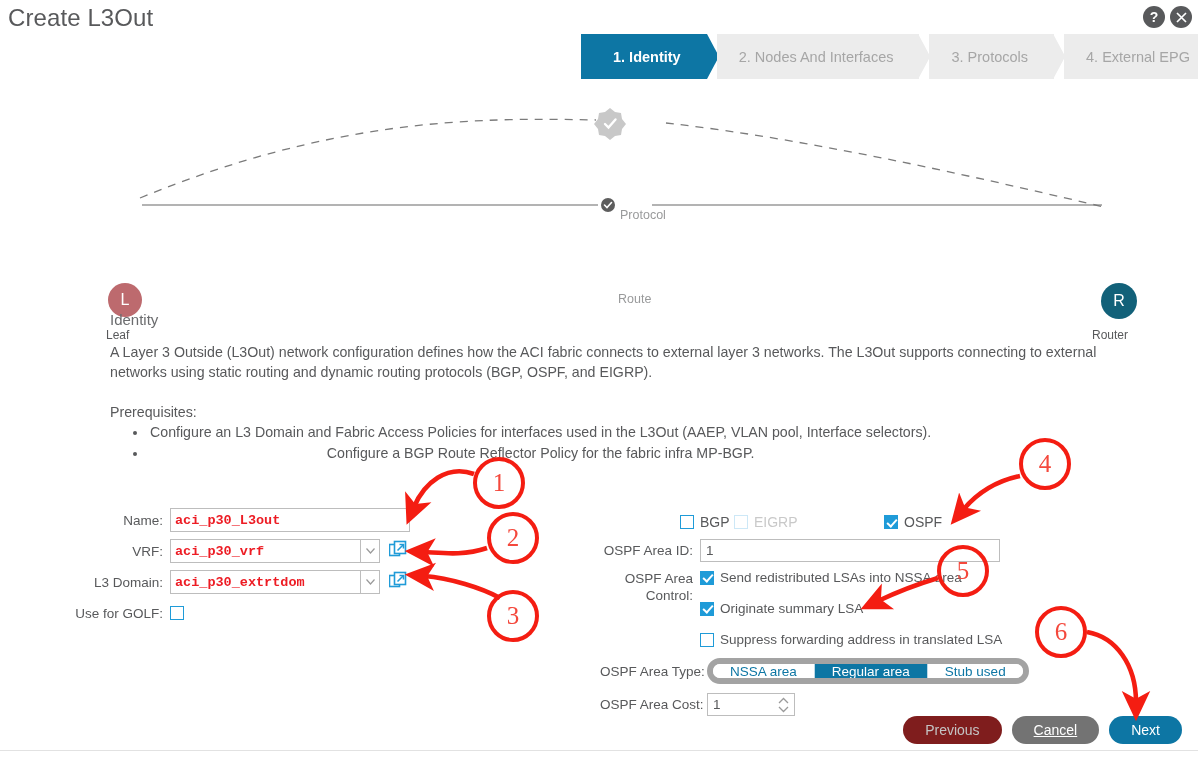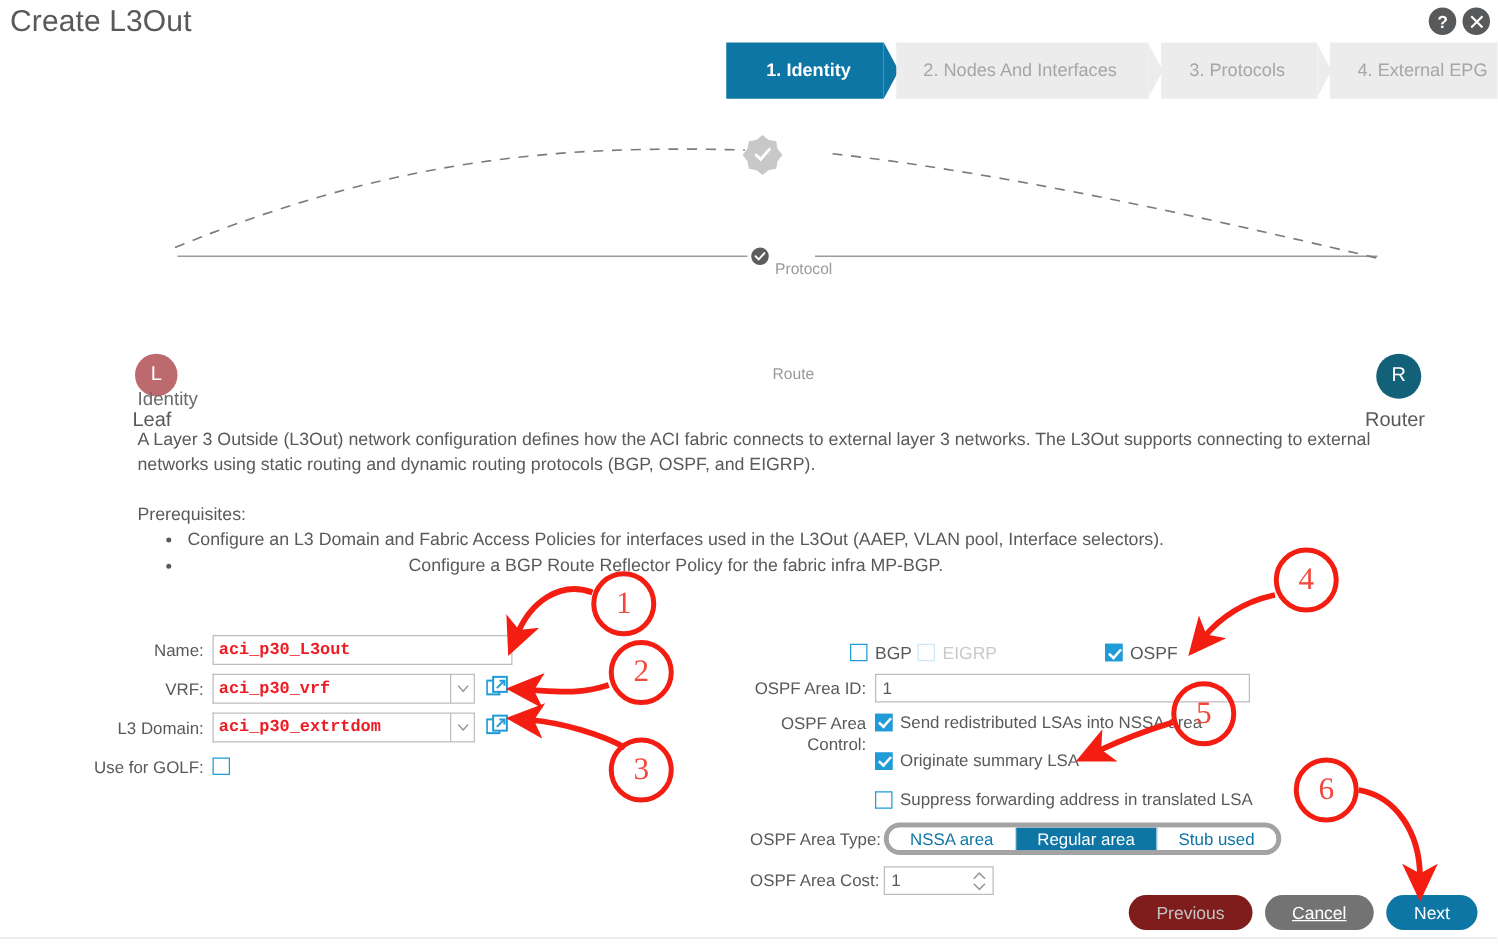--- a/index.html
+++ b/index.html
@@ -54,21 +54,21 @@
 
   
   .diagram { position:absolute; left:0; top:95px; width:1198px; height:175px; }
   .node {
     position:absolute; border-radius:50%;
     display:flex; align-items:center; justify-content:center;
     color:#fff; font-size:16px;
   }
   .node-leaf { left:108px; top:188px; width:34px; height:34px; background:#bd6a6e; }
   .node-router { left:1101px; top:188px; width:36px; height:36px; background:#126179; }
-  .node-label { position:absolute; font-size:16px; color:#58595b; }
+  .node-label { position:absolute; font-size:12px; color:#58595b; }
   .lbl-leaf { left:106px; top:233px; }
   .lbl-router { left:1092px; top:233px; }
   .mid-label { position:absolute; font-size:12.5px; color:#999a9b; }
   .lbl-protocol { left:620px; top:113px; }
   .lbl-route { left:618px; top:197px; }
 
   
   .sect-title { position:absolute; left:110px; top:311px; font-size:15px; color:#6b6c6e; }
   .body-text {
     position:absolute; left:110px; top:342px; width:1040px;
@@ -129,21 +129,21 @@
   }
   .ctrl-row { display:flex; align-items:flex-start; }
   .ctrl-label {
     width:100px; text-align:right; padding-right:7px;
     font-size:13.5px; color:#58595b; line-height:17px;
   }
   .ctrl-opts { display:flex; flex-direction:column; gap:16px; }
   .ctrl-opt { display:flex; align-items:center; gap:6px; font-size:13.5px; color:#58595b; }
   .type-row { display:flex; align-items:center; margin-top:11px; }
   .seg {
-    display:flex; border:4px solid #a3a3a3; border-radius:14px; overflow:hidden; height:26px;
+    display:flex; border:6px solid #a3a3a3; border-radius:14px; overflow:hidden; height:26px;
   }
   .seg div {
     padding:0 17px; display:flex; align-items:center;
     font-size:13.5px; color:#0d76a4; background:#fff; cursor:pointer;
     border-right:1px solid #bcd9e7;
   }
   .seg div:last-child { border-right:none; }
   .seg div.on { background:#0d76a4; color:#fff; }
   .cost-row { display:flex; align-items:center; margin-top:9px; }
   .cost-input {

